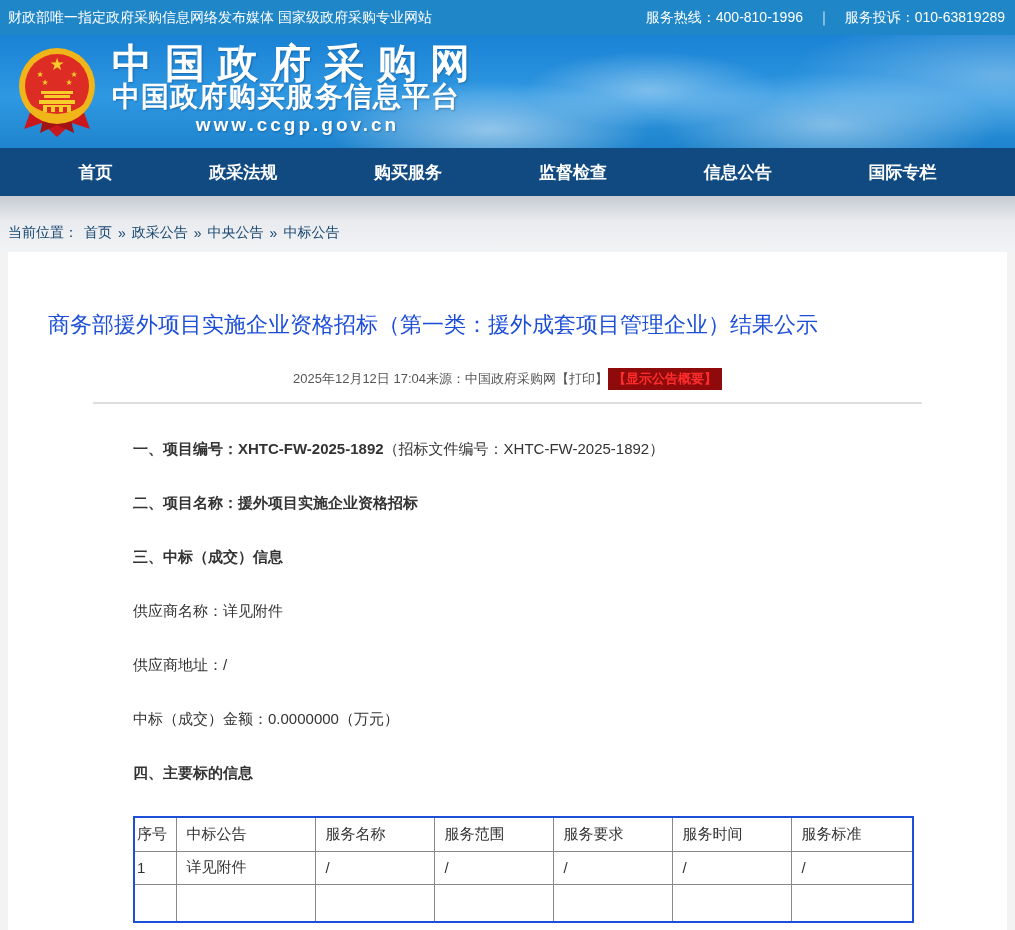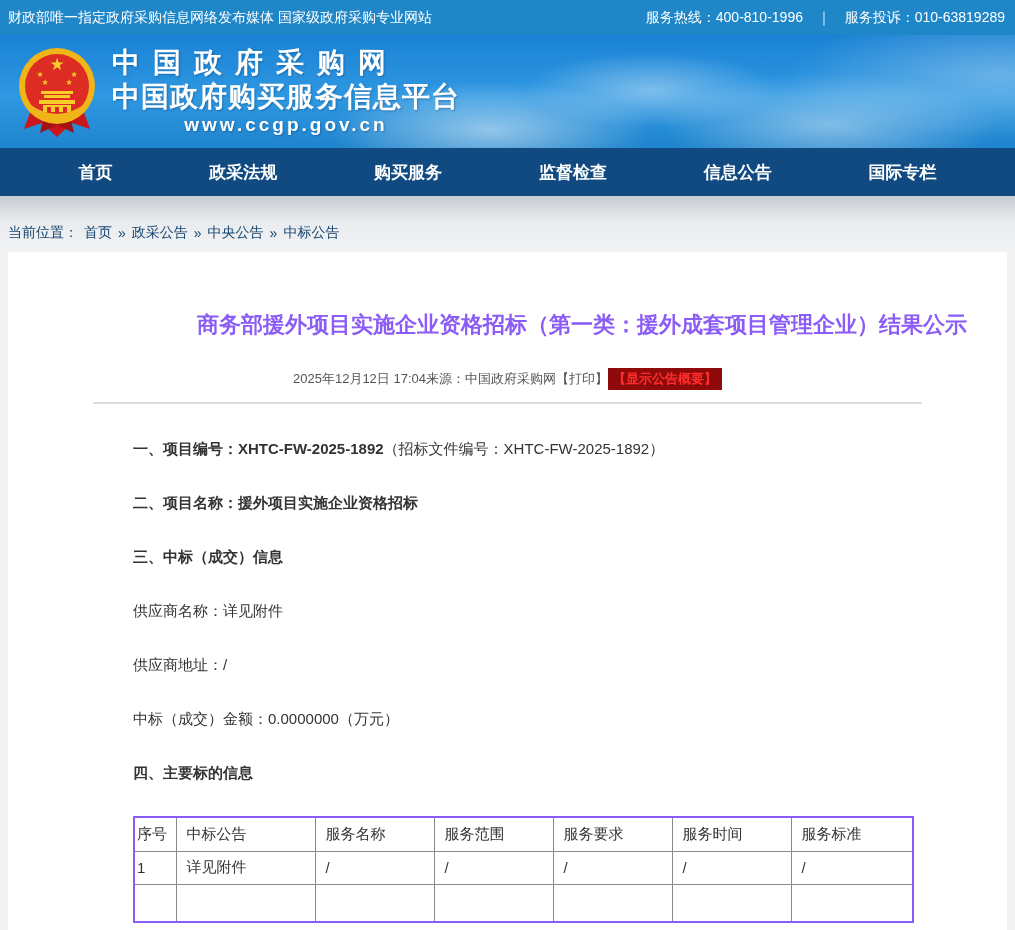--- a/index.html
+++ b/index.html
@@ -25,21 +25,21 @@
     background:
       radial-gradient(ellipse 230px 70px at 490px 95px, rgba(255,255,255,.50), rgba(255,255,255,0) 70%),
       radial-gradient(ellipse 180px 55px at 650px 55px, rgba(255,255,255,.38), rgba(255,255,255,0) 70%),
       radial-gradient(ellipse 240px 75px at 830px 90px, rgba(255,255,255,.42), rgba(255,255,255,0) 70%),
       radial-gradient(ellipse 300px 90px at 1000px 40px, rgba(255,255,255,.30), rgba(255,255,255,0) 70%),
       linear-gradient(180deg, #1a82d4 0%, #2f98e2 55%, #1e84cd 100%);
     display: flex; align-items: center;
   }
   .emblem { width: 86px; height: 98px; margin: 4px 0 0 14px; flex: 0 0 auto; }
   .logo-text { color: #fff; margin-left: 12px; text-shadow: 1px 1px 2px rgba(0,40,90,.35); }
-  .logo-line1 { font-size: 28px; font-weight: bold; letter-spacing: 13px; line-height: 34px; white-space: nowrap; }
+  .logo-line1 { font-size: 40px; font-weight: bold; letter-spacing: 13px; line-height: 34px; white-space: nowrap; }
   .logo-line2 { font-size: 28px; font-weight: bold; letter-spacing: 1px; line-height: 33px; white-space: nowrap; }
   .logo-line3 { font-size: 19px; font-weight: bold; letter-spacing: 3px; text-align: center; line-height: 24px; }
   
   .nav {
     height: 48px; background: #114a80;
     display: flex; align-items: center; justify-content: space-around;
     padding: 0 30px;
   }
   .nav-item {
     color: #fff; font-size: 17px; font-weight: bold;
@@ -56,40 +56,40 @@
     display: flex; align-items: center; gap: 6px;
   }
   .breadcrumb a { color: #16456f; text-decoration: none; cursor: pointer; }
   .crumb-sep { color: #16456f; }
   
   .content {
     background: #fff; margin: 0 8px; height: 678px;
     padding-top: 58px;
   }
   .article-title {
-    text-align: right; font-size: 22px; font-weight: bold; color: #8b5cf6;
+    text-align: left; font-size: 22px; font-weight: normal; color: #1d4ed8;
     padding: 0 40px; line-height: 30px;
   }
   .meta-line {
     margin-top: 28px; text-align: center; font-size: 13px; color: #555;
     display: flex; justify-content: center; align-items: center; gap: 0;
   }
   .meta-print { color: #555; cursor: pointer; }
   .meta-badge {
     background: #8f0b0b; color: #ff2d2d; font-weight: bold;
     padding: 2px 5px; cursor: pointer; font-size: 13px;
   }
   .rule { border-bottom: 2px solid #ddd; margin: 12px 85px 0 85px; }
   .body-wrap { padding: 34px 95px 0 125px; }
   .para { font-size: 15px; line-height: 21px; margin-bottom: 33px; color: #333; }
   .para .b { font-weight: bold; }
   
   .result-table {
     border-collapse: collapse; margin-top: 2px;
-    border: 2px solid #8b5cf6; table-layout: fixed; width: 779px;
+    border: 2px solid #1d4ed8; table-layout: fixed; width: 779px;
     font-size: 15px; color: #333;
   }
   .result-table th, .result-table td {
     border: 1px solid #888; font-weight: normal; text-align: left;
     padding: 0 4px 0 10px; white-space: nowrap; overflow: hidden;
   }
   .result-table th { height: 34px; }
   .result-table tr.r1 td { height: 33px; }
   .result-table tr.r2 td { height: 38px; }
   .result-table .c0 { padding-left: 2px; }

